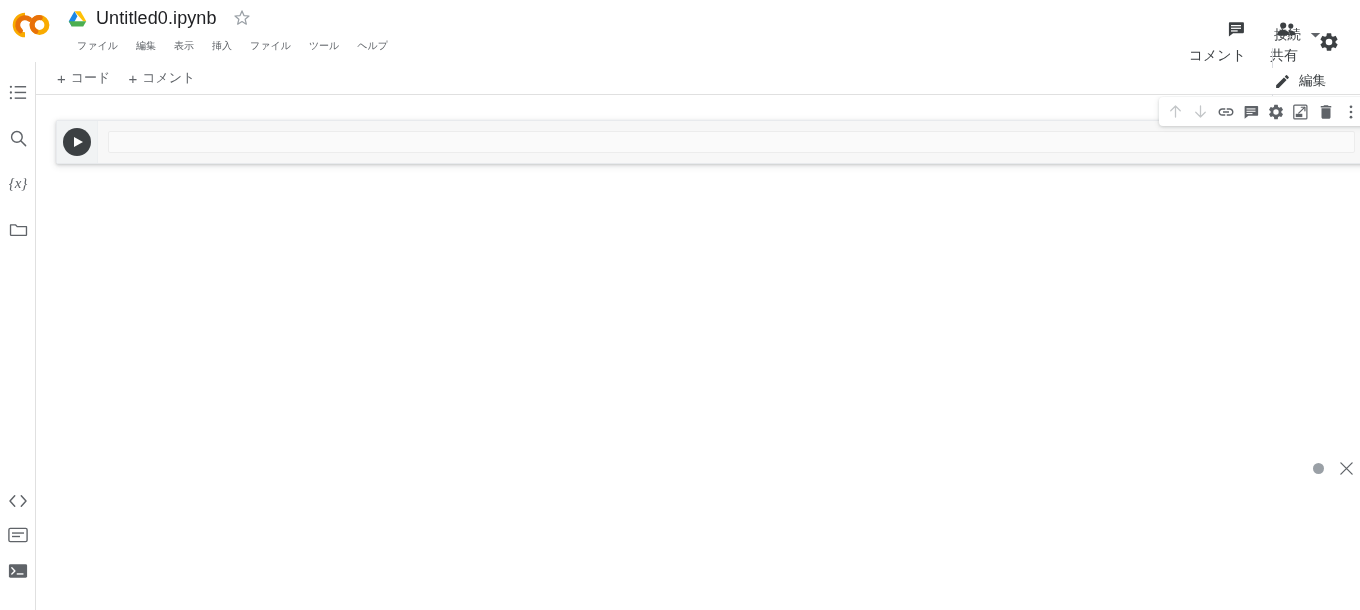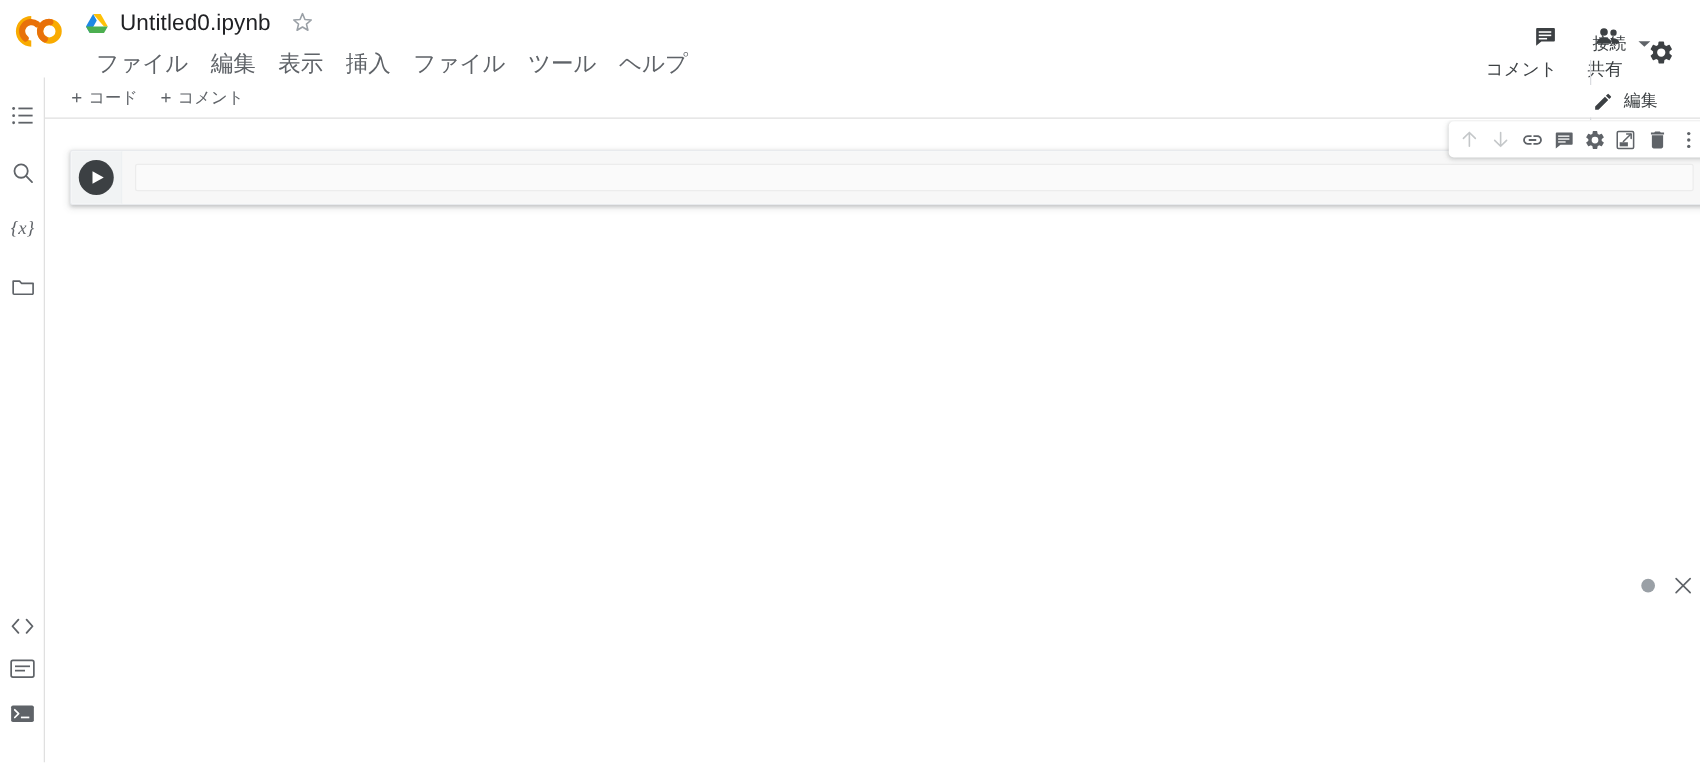--- a/index.html
+++ b/index.html
@@ -16,21 +16,21 @@
 
   .logo { position:absolute; left:12px; top:12px; width:40px; height:26px; }
 
   .title-row { position:absolute; left:68px; top:3px; height:30px; display:flex; align-items:center; gap:9px; }
   .drive-icon { width:19px; height:17px; display:block; }
   .doc-title { font-size:18px; color:#202124; font-weight:400; letter-spacing:.1px; white-space:nowrap; }
   .star-icon { width:20px; height:20px; margin-left:6px; display:block; cursor:pointer; }
 
   .menubar { position:absolute; left:68px; top:37px; display:flex; gap:0; }
   .menu-item {
-    font-size:18px; color:#5f6368; padding:2px 9px; cursor:pointer;
+    font-size:10px; color:#5f6368; padding:2px 9px; cursor:pointer;
     border-radius:3px; white-space:nowrap;
   }
 
   .header-right { position:absolute; right:12px; top:12px; display:flex; align-items:center; gap:0; }
   .hr-btn {
     display:flex; align-items:flex-end; gap:8px; padding:7px 12px;
     border-radius:4px; cursor:pointer; color:#3c4043; font-size:14px; white-space:nowrap;flex-direction:column;
   }
   .hr-icon-btn { padding:8px; border-radius:50%; cursor:pointer; display:flex; align-items:center; justify-content:center; }
 

